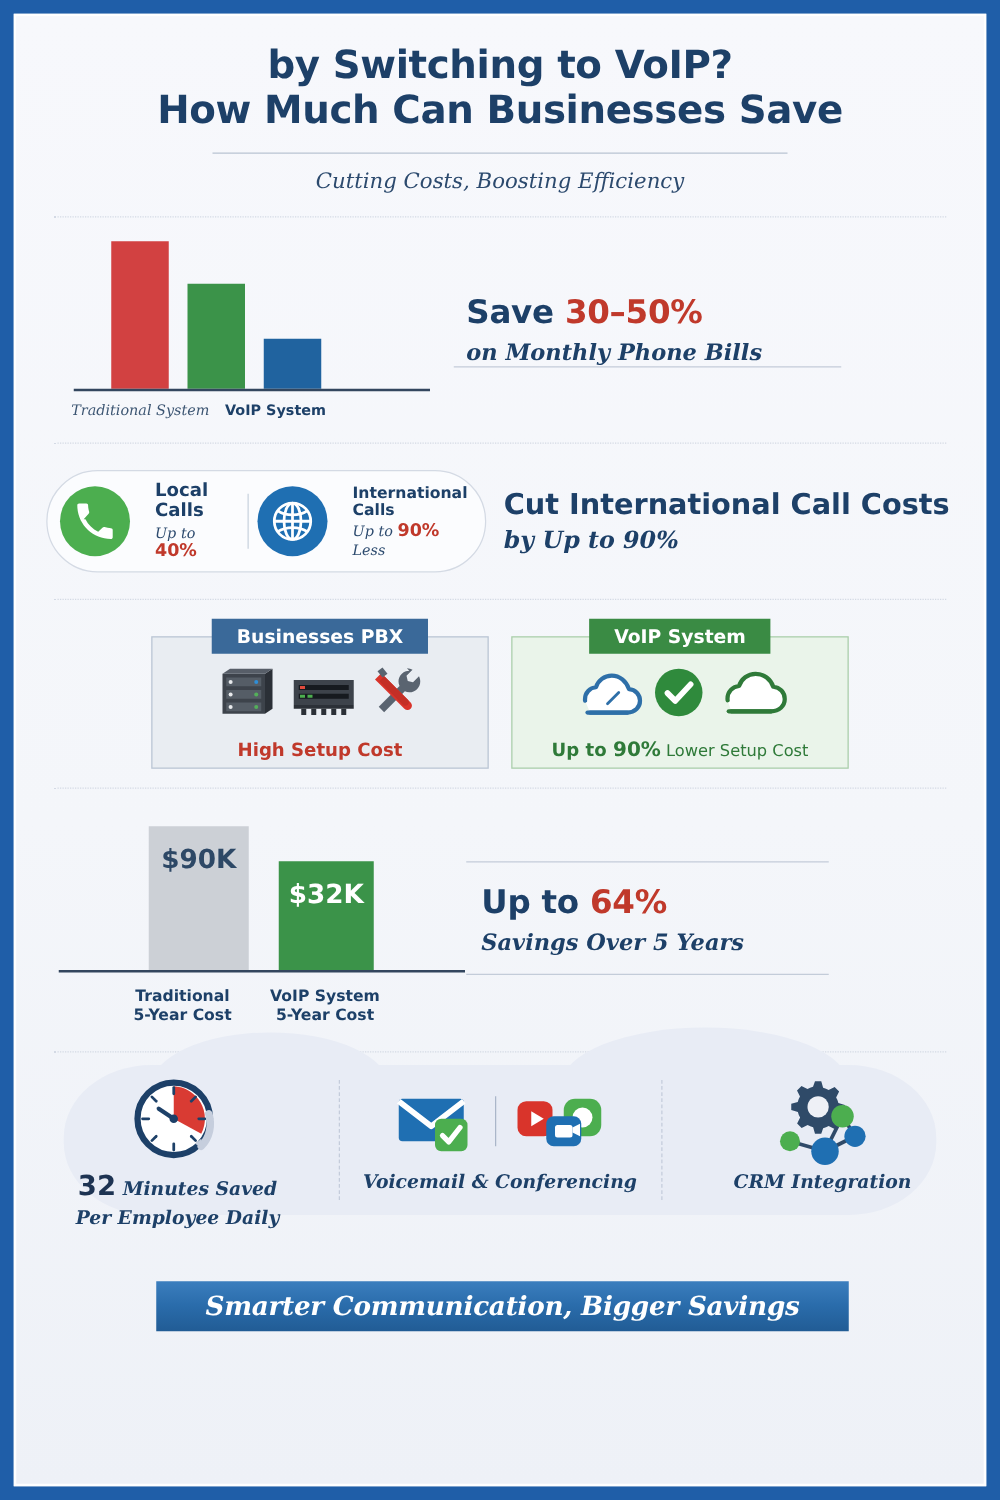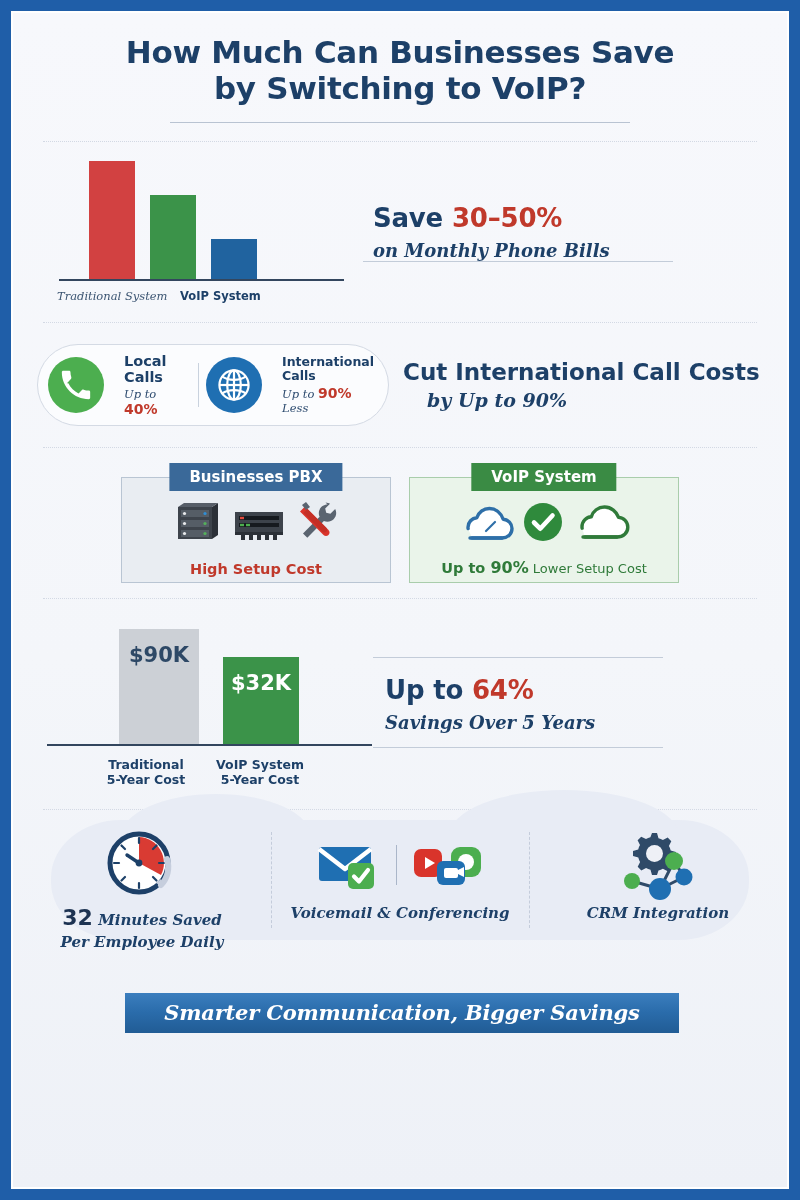--- a/index.html
+++ b/index.html
@@ -80,21 +80,21 @@
   .circ.green{background:#4cae4f;}
   .circ.blue{background:#1f6fb2;}
   .callblk{padding-left:20px;}
   .callblk .n1{font-size:14.5px;font-weight:bold;color:#1d4068;line-height:1.12;font-family:"DejaVu Sans",sans-serif;}
   .callblk .n2{font-size:11.5px;font-style:italic;color:#2c4a6e;margin-top:2px;font-family:"DejaVu Serif",serif;}
   .callblk .n2 b{color:#c0392b;font-size:14px;font-style:normal;font-family:"DejaVu Sans",sans-serif;}
   .vsep{width:1px;height:44px;background:#c9d2de;margin:0 7px;}
   .callblk.intl .n1{font-size:12.5px;}
   .s2-text{padding-left:14px;}
   .s2-text .a{font-size:23px;font-weight:bold;color:#1d4068;font-family:"DejaVu Sans",sans-serif;}
-  .s2-text .b{font-size:19px;font-style:italic;font-weight:bold;color:#1d4068;margin-top:4px;font-family:"DejaVu Serif",serif;margin-left:24px;}
+  .s2-text .b{font-size:19px;font-style:italic;font-weight:bold;color:#1d4068;margin-top:4px;font-family:"DejaVu Serif",serif;}
 
   
   .sec3{height:150px;justify-content:center;gap:18px;}
   .panel{width:270px;height:120px;position:relative;box-sizing:border-box;}
   .panel .pbody{position:absolute;left:0;top:14px;right:0;bottom:0;border:1px solid;box-sizing:border-box;}
   .panel.trad .pbody{background:#e9edf2;border-color:#b9c5d3;}
   .panel.voip .pbody{background:#eaf4ea;border-color:#a9cdab;}
   .phead{
     position:absolute;left:50%;transform:translateX(-50%);top:0;
     padding:5px 20px;color:#fff;font-size:15px;font-weight:bold;white-space:nowrap;z-index:2;
@@ -158,24 +158,25 @@
   .ribbon:after{right:-30px;clip-path:polygon(0 0,100% 0,calc(100% - 16px) 50%,100% 100%,0 100%);}
 </style>
 </head>
 <body>
 
 <div class="frame">
 <div class="inner">
 
   <div class="header">
     <div class="title">
+      <div>by Switching to VoIP?</div>
       <div>How Much Can Businesses Save</div>
-      <div>by Switching to VoIP?</div>
     </div>
     <div class="title-rule"></div>
+    <div class="subtitle">Cutting Costs, Boosting Efficiency</div>
   </div>
 
   <div class="divider" style="margin-top:18px"></div>
 
   <div class="section sec1">
     <div class="bars">
       <div class="bar b1"></div>
       <div class="bar b2"></div>
       <div class="bar b3"></div>
       <div class="bar-base"></div>

